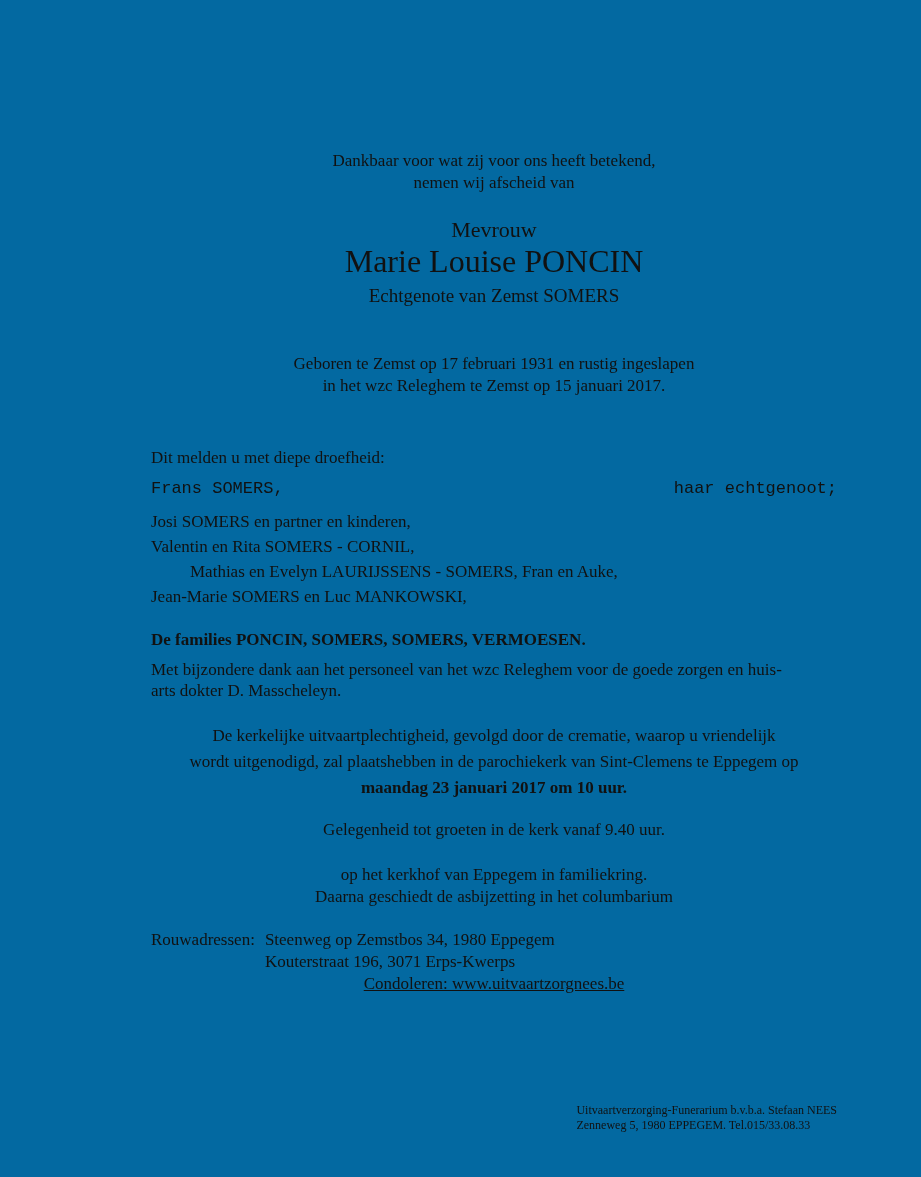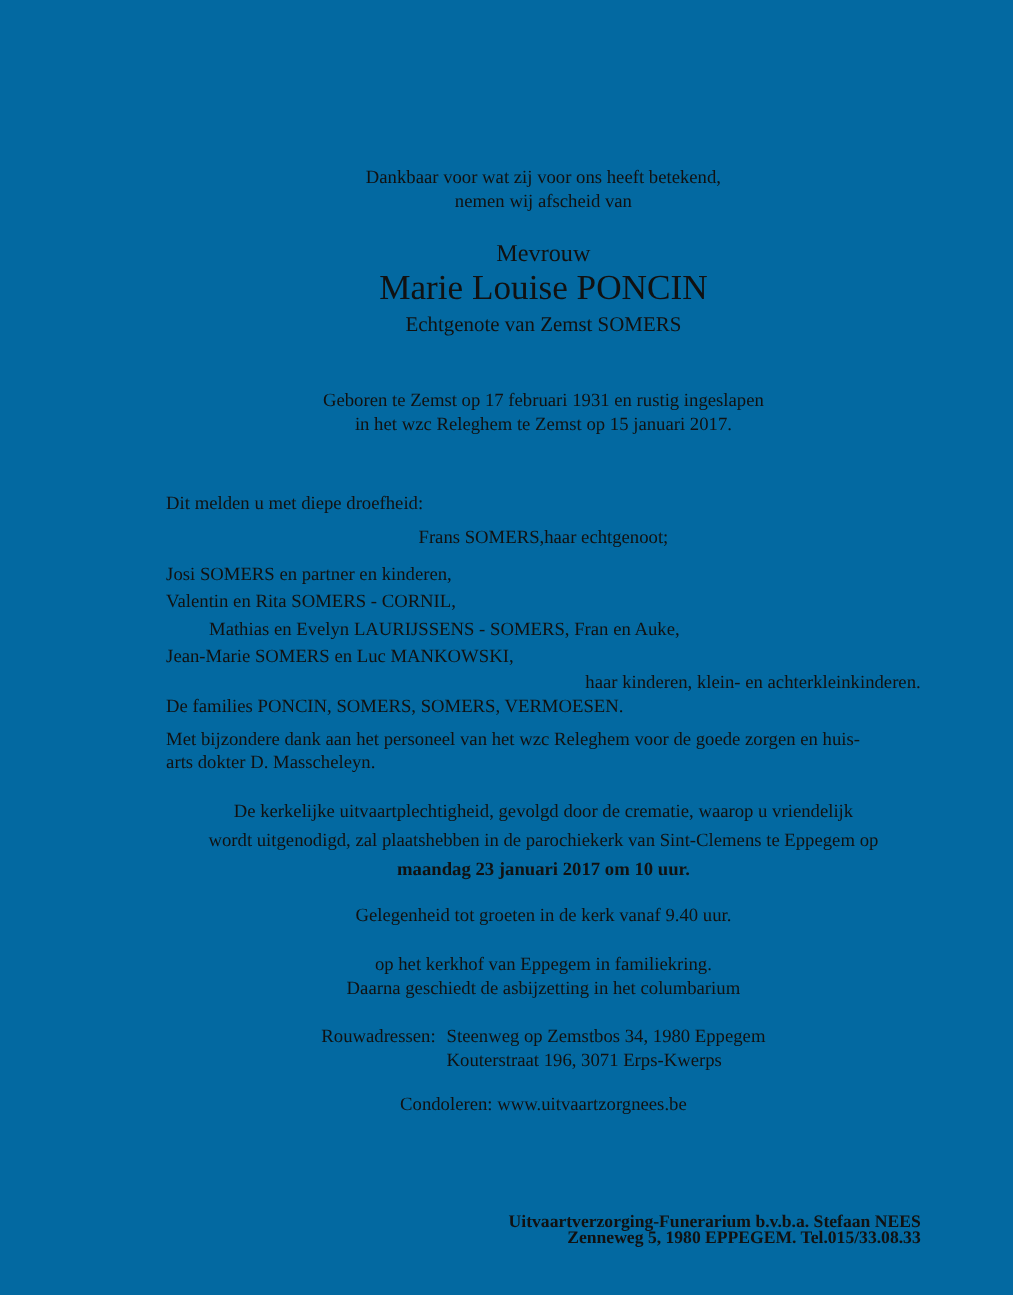--- a/index.html
+++ b/index.html
@@ -30,58 +30,57 @@
   .spouse-line { font-size: 19px; line-height: 26px; margin-top: 6px; }
 
   .life-block { margin-top: 44px; line-height: 22px; }
 
   .announcement-block { margin-top: 50px; line-height: 22px; text-align: left; }
 
   .spouse-row {
     margin-top: 9px;
     line-height: 22px;
     display: flex;
-    justify-content: center;
+    justify-content: space-between;
+    font-family: Liberation Mono, monospace;
   }
 
   .family-list { margin-top: 9px; line-height: 25px; }
   .family-line.indented { padding-left: 39px; }
 
   .family-relation { line-height: 22px; text-align: right; }
 
-  .families-block { line-height: 22px; }
+  .families-block { margin-top: 20px; line-height: 22px; font-weight: bold; }
 
   .thanks-block { margin-top: 8px; line-height: 21px; }
 
   .ceremony-block { margin-top: 22px; line-height: 26px; }
   .bold-line { font-weight: bold; }
 
   .greeting-block { margin-top: 18px; line-height: 22px; }
 
   .columbarium-block { margin-top: 23px; line-height: 22px; }
 
   .mourning-block {
     margin-top: 21px;
     line-height: 22px;
     display: flex;
-    justify-content: center;
+    justify-content: flex-start;
     gap: 10px;
   }
   .mourning-addresses { text-align: left; }
 
-  .condolences-block { margin-top: 18px; line-height: 22px; }
+  .condolences-block { line-height: 22px; text-decoration: underline; }
 
   .footer-block {
     position: absolute;
     right: 84px;
     top: 1103px;
-    font-size: 16px;
+    font-size: 12px;
     line-height: 15px;
-    text-align: right;
-    font-weight: bold;
   }
 </style>
 </head>
 <body>
 
 <div class="page">
   <div class="content">
 
     <div class="intro-block centered">
       <div class="line">Dankbaar voor wat zij voor ons heeft betekend,</div>
@@ -106,21 +105,20 @@
       <span class="line">haar echtgenoot;</span>
     </div>
 
     <div class="family-list">
       <div class="line family-line">Josi SOMERS en partner en kinderen,</div>
       <div class="line family-line">Valentin en Rita SOMERS - CORNIL,</div>
       <div class="line family-line indented">Mathias en Evelyn LAURIJSSENS - SOMERS, Fran en Auke,</div>
       <div class="line family-line">Jean-Marie SOMERS en Luc MANKOWSKI,</div>
     </div>
 
-    <div class="family-relation line">haar kinderen, klein- en achterkleinkinderen.</div>
 
     <div class="families-block line">De families PONCIN, SOMERS, SOMERS, VERMOESEN.</div>
 
     <div class="thanks-block">
       <div class="line">Met bijzondere dank aan het personeel van het wzc Releghem voor de goede zorgen en huis-</div>
       <div class="line">arts dokter D. Masscheleyn.</div>
     </div>
 
     <div class="ceremony-block centered">
       <div class="line">De kerkelijke uitvaartplechtigheid, gevolgd door de crematie, waarop u vriendelijk</div>

